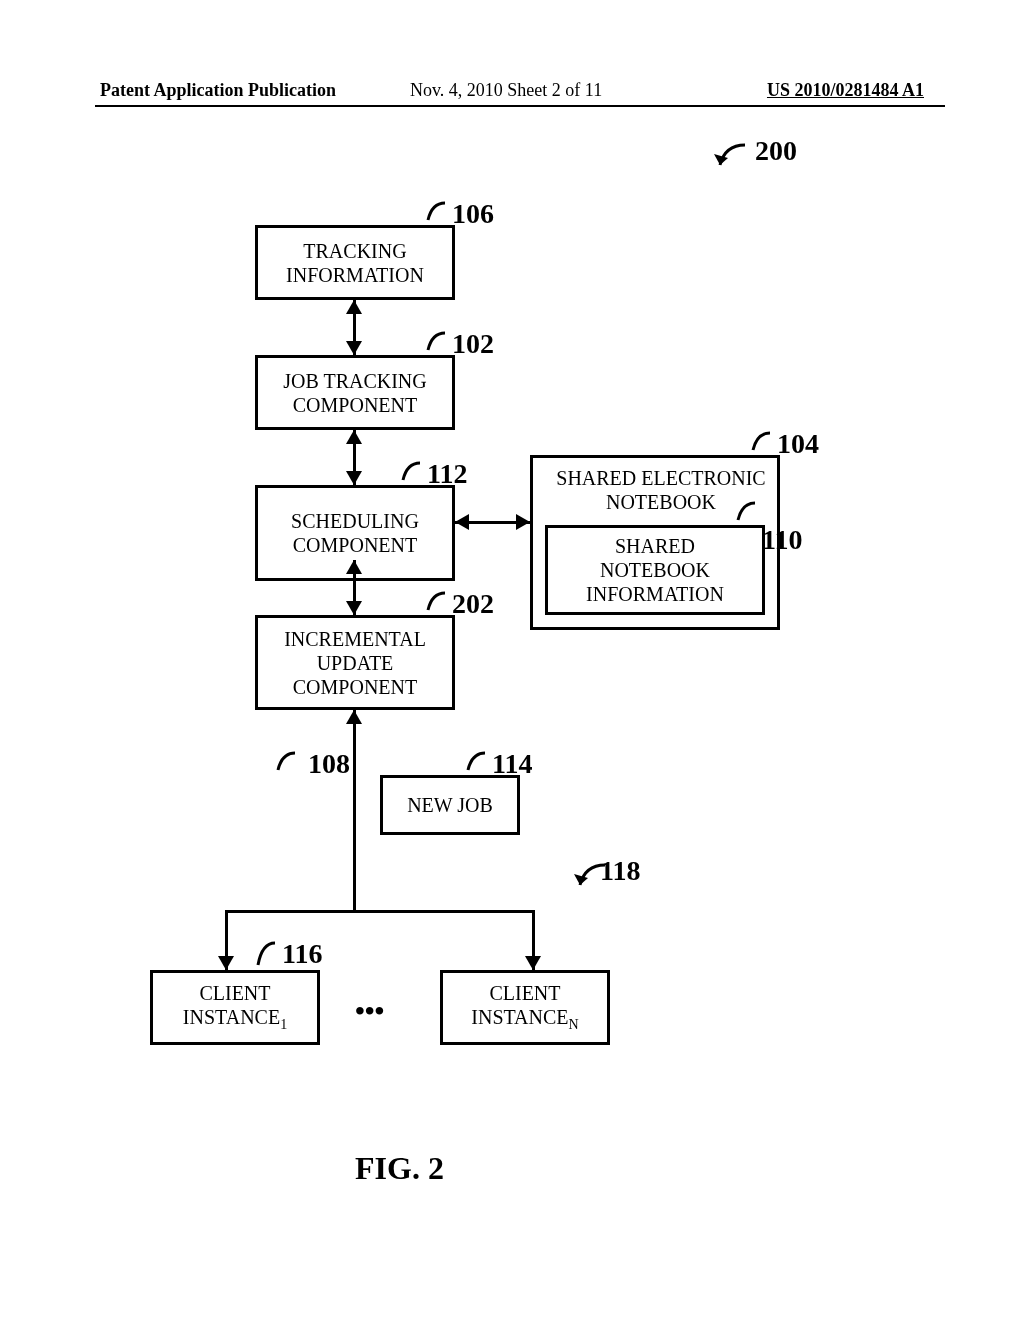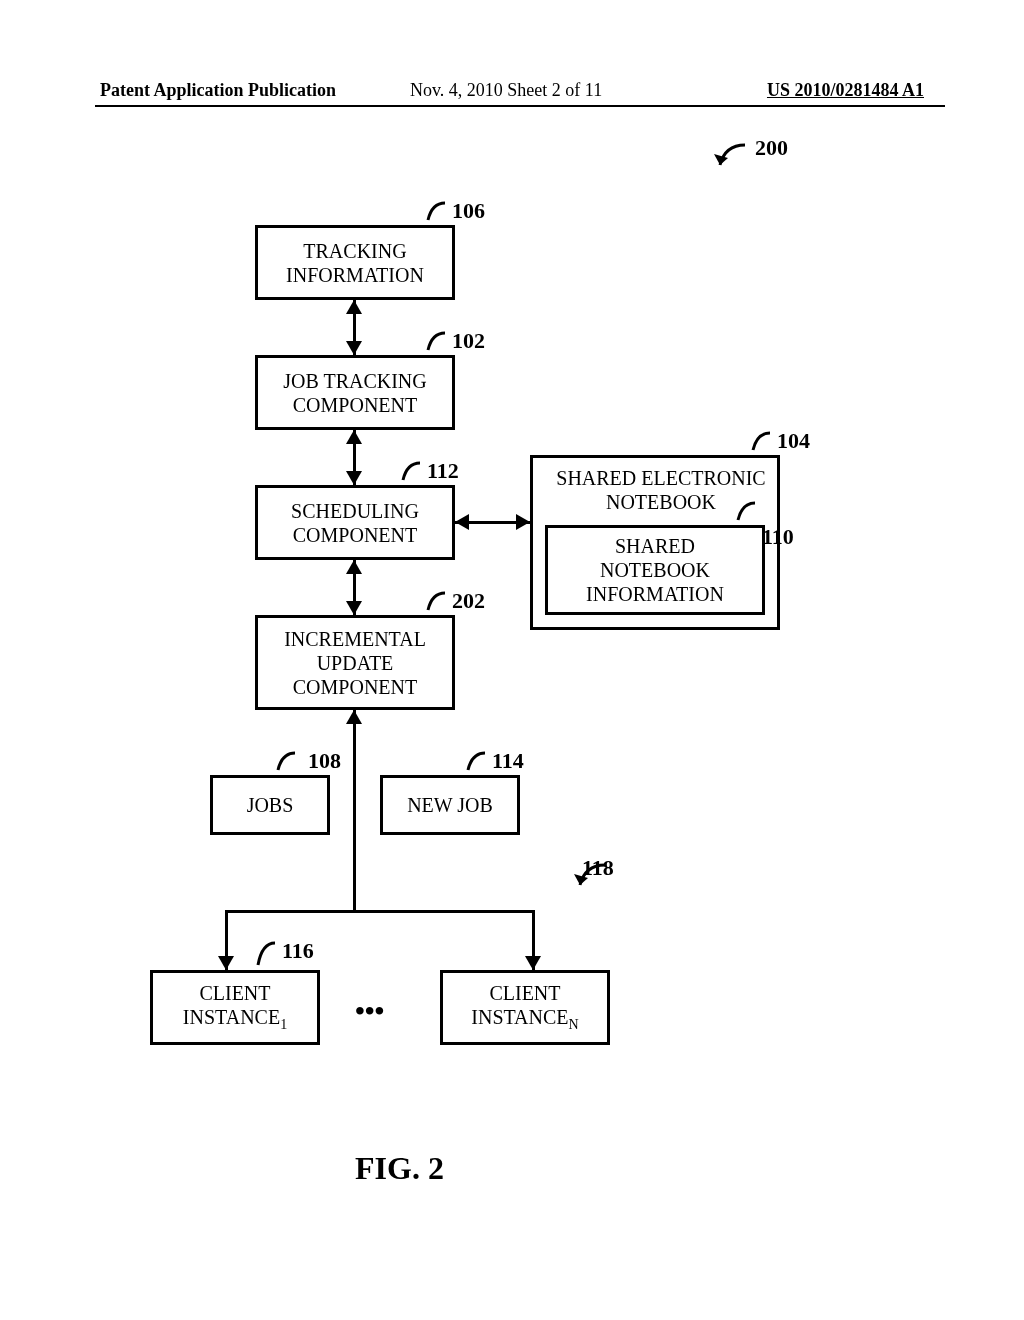--- a/index.html
+++ b/index.html
@@ -57,21 +57,21 @@
     font-size: 20px;
     line-height: 1.2;
     background: #fff;
     padding: 4px;
     box-sizing: border-box;
   }
 
   .ref {
     position: absolute;
     font-weight: bold;
-    font-size: 22px;
+    font-size: 28px;
   }
 
   .figcap {
     position: absolute;
     font-weight: bold;
     font-size: 32px;
   }
 
   .ellipsis {
     position: absolute;
@@ -170,21 +170,21 @@
     <svg width="30" height="25">
         <path d="M25 3 Q12 3 8 20" stroke="#000" stroke-width="3" fill="none"></path>
       </svg>
   </div>
   <span class="ref" style="left:452px; top:328px;">102</span>
 
   <div class="vline" style="left:353px; top:430px; height:55px;"></div>
   <div class="ah-up" style="left:346px; top:430px;"></div>
   <div class="ah-down" style="left:346px; top:471px;"></div>
 
-  <div class="box" style="left:255px; top:485px; width:200px; height:75px;">
+  <div class="box" style="left:255px; top:485px; width:200px; height:96px;">
     <span style="white-space:pre-line;">SCHEDULING
 COMPONENT</span>
   </div>
   <div class="hook" style="left:395px; top:460px;">
     <svg width="30" height="25">
         <path d="M25 3 Q12 3 8 20" stroke="#000" stroke-width="3" fill="none"></path>
       </svg>
   </div>
   <span class="ref" style="left:427px; top:458px;text-align:right;">112</span>
 
@@ -224,23 +224,20 @@
 UPDATE
 COMPONENT</span>
   </div>
   <div class="hook" style="left:420px; top:590px;">
     <svg width="30" height="25">
         <path d="M25 3 Q12 3 8 20" stroke="#000" stroke-width="3" fill="none"></path>
       </svg>
   </div>
   <span class="ref" style="left:452px; top:588px;">202</span>
 
-  <div class="box" style="left:210px; top:775px; width:120px; height:60px;">
-    <span>JOBS</span>
-  </div>
   <div class="hook" style="left:270px; top:750px;">
     <svg width="30" height="25">
         <path d="M25 3 Q12 3 8 20" stroke="#000" stroke-width="3" fill="none"></path>
       </svg>
   </div>
   <span class="ref" style="left:308px; top:748px;">108</span>
 
   <div class="box" style="left:380px; top:775px; width:140px; height:60px;">
     <span>NEW JOB</span>
   </div>
@@ -259,21 +256,21 @@
   <div class="vline" style="left:532px; top:910px; height:60px;"></div>
   <div class="ah-down" style="left:218px; top:956px;"></div>
   <div class="ah-down" style="left:525px; top:956px;"></div>
 
   <div class="hook" style="left:570px; top:860px;">
     <svg width="40" height="30">
         <path d="M35 5 Q15 5 10 25" stroke="#000" stroke-width="3" fill="none"></path>
         <polygon points="10,25 4,14 18,18" fill="#000"></polygon>
       </svg>
   </div>
-  <span class="ref" style="left:582px; top:855px;">118</span>
+  <span class="ref" style="left:600px; top:855px;">118</span>
 
   <div class="hook" style="left:250px; top:940px;">
     <svg width="30" height="30">
         <path d="M25 3 Q12 3 8 25" stroke="#000" stroke-width="3" fill="none"></path>
       </svg>
   </div>
   <span class="ref" style="left:282px; top:938px;">116</span>
 
   <div class="box" style="left:150px; top:970px; width:170px; height:75px;">
     <span>

